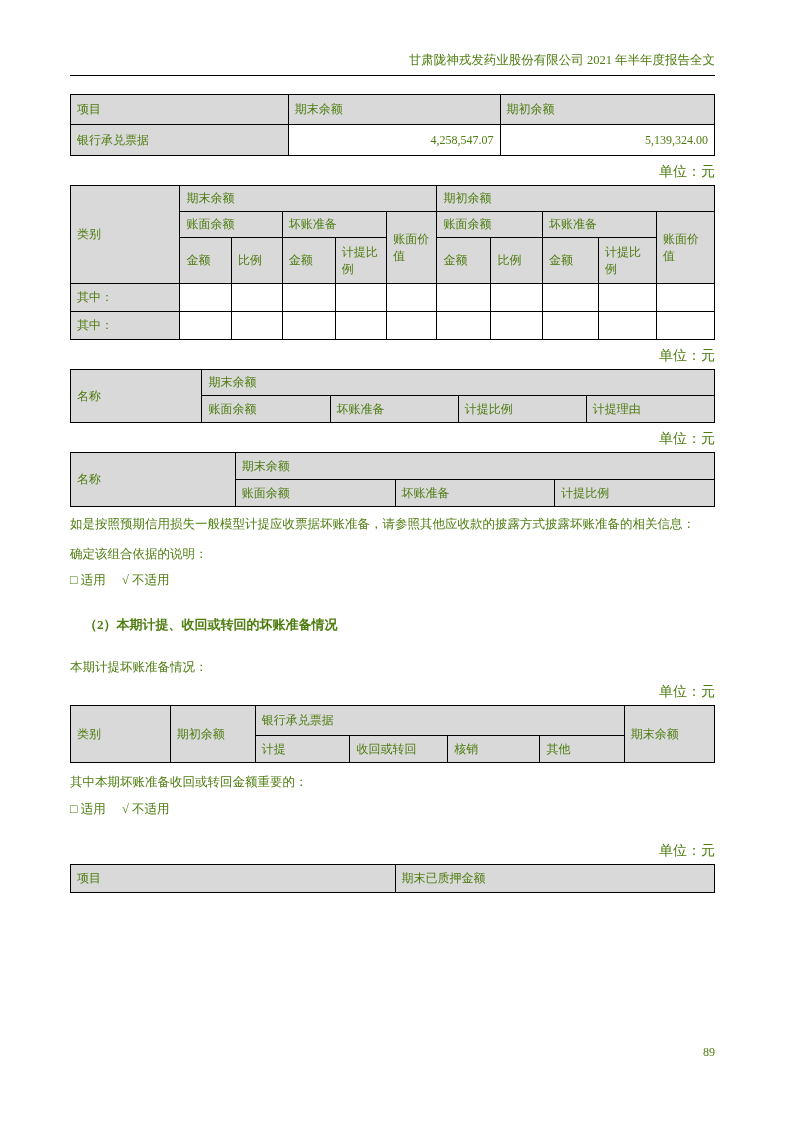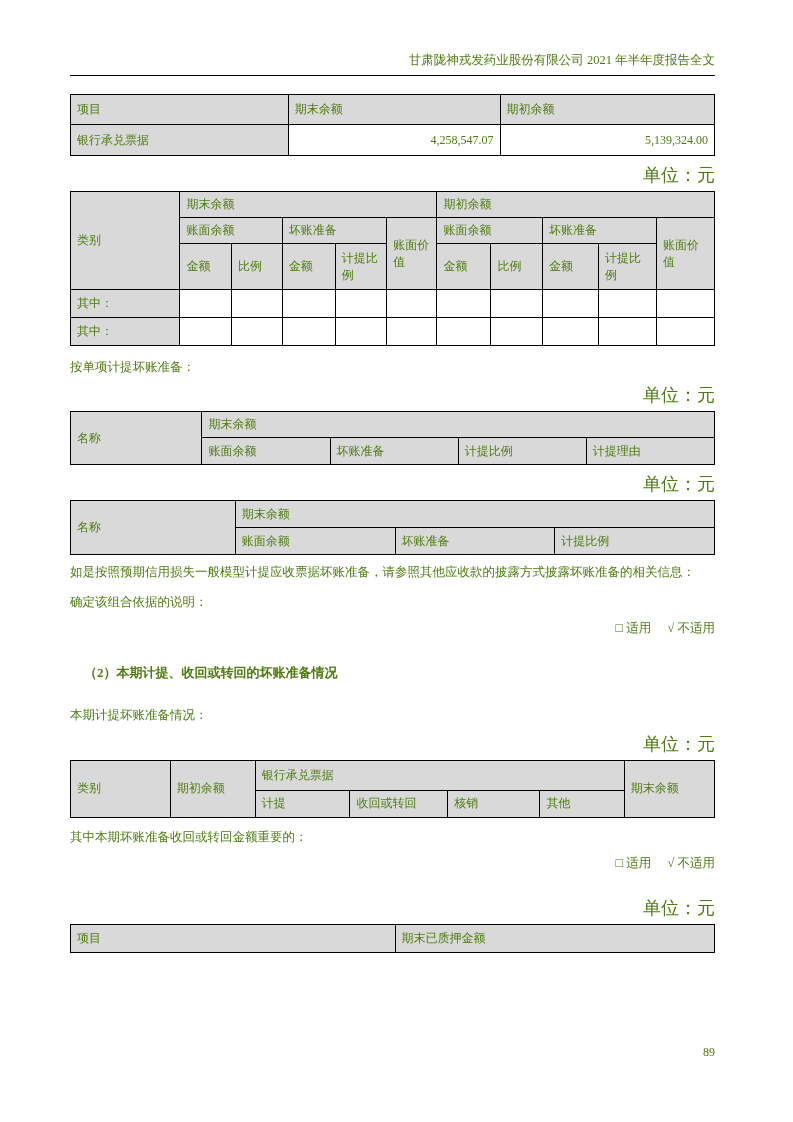--- a/index.html
+++ b/index.html
@@ -18,23 +18,23 @@
     width:100%; border-collapse:collapse; table-layout:fixed;
     font-size:12px;
   }
   table.tbl td {
     border:1px solid #000; padding:2px 6px; vertical-align:middle;
     word-break:break-all; overflow:hidden;
   }
   .gray { background:#d9d9d9; }
   .center { text-align:left; }
   .right { text-align:right; }
-  .unit { text-align:right; font-size:18px; margin:7px 0 4px; }
+  .unit { text-align:right; font-size:14px; margin:7px 0 4px; }
   .text-line { font-size:12.5px; margin-top:12px; line-height:1.45; }
-  .applic { font-size:12.5px; margin-top:9px;text-align:right; }
+  .applic { font-size:12.5px; margin-top:9px; }
   .applic .chk { display:inline-block; }
   .applic .gap { display:inline-block; width:10px; }
   .heading { font-weight:bold; font-size:13px; margin:27px 0 0 14px; }
   .page-number { position:absolute; right:78px; bottom:62px; font-size:12px; }
   .mt8 { margin-top:8px; }
 </style>
 </head>
 <body>
 
 <div class="page">
@@ -126,21 +126,20 @@
           <td></td>
             <td></td>
           <td></td>
             <td></td>
           <td></td>
             <td></td>
         </tr>
       </tbody>
     </table>
 
-    <div class="text-line">按单项计提坏账准备：</div>
     <div class="unit">单位：元</div>
 
     <table class="tbl">
       <colgroup>
           <col style="width:20.4%">
           <col style="width:19.9%">
           <col style="width:19.9%">
           <col style="width:19.9%">
           <col style="width:19.9%">
         </colgroup>

